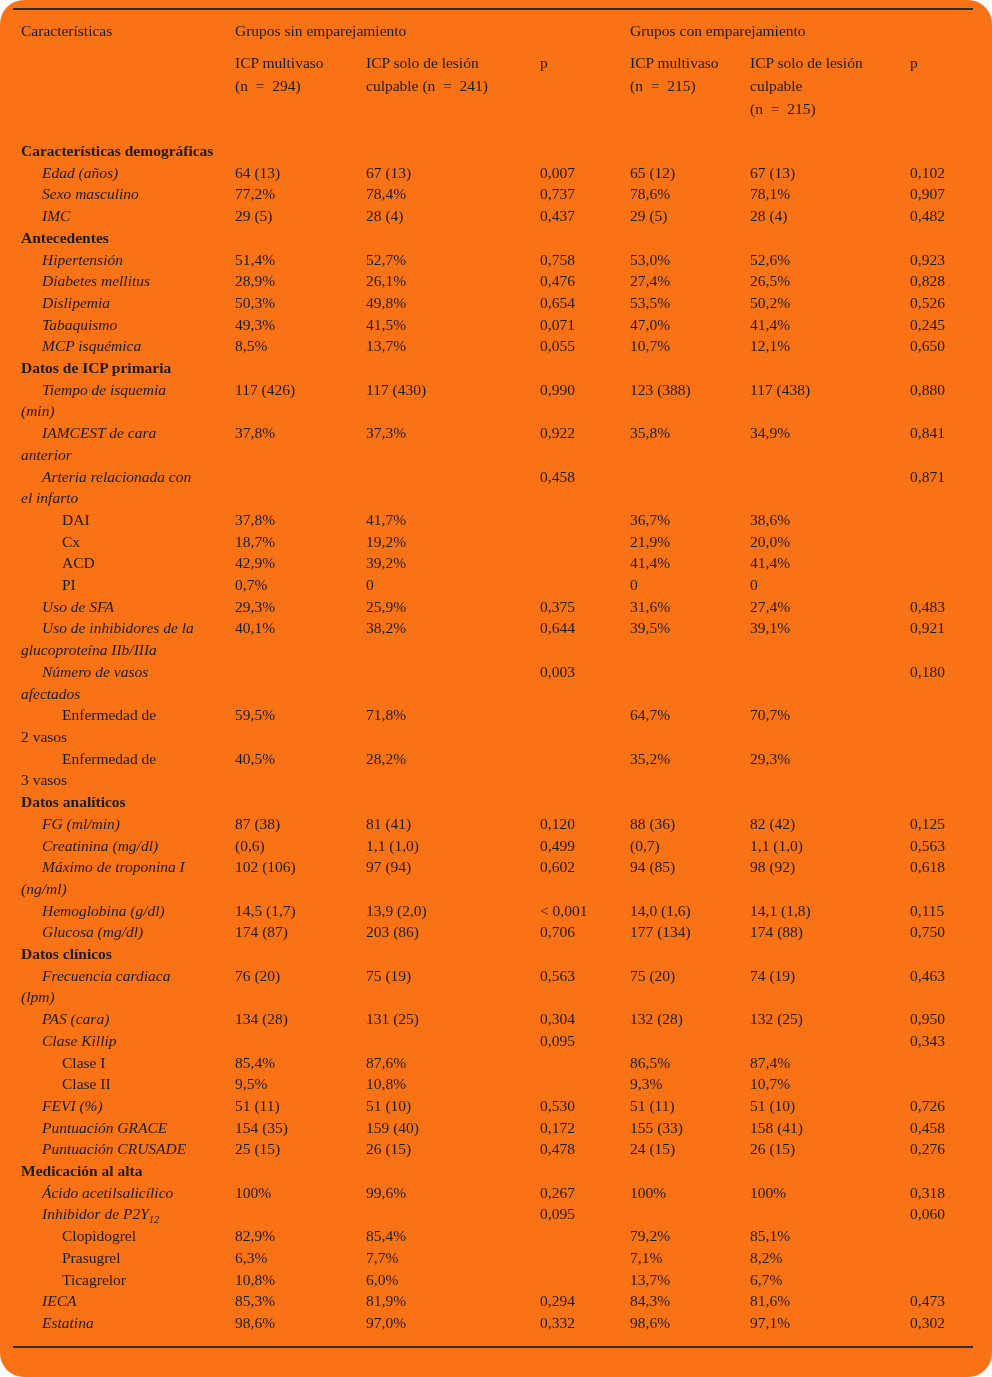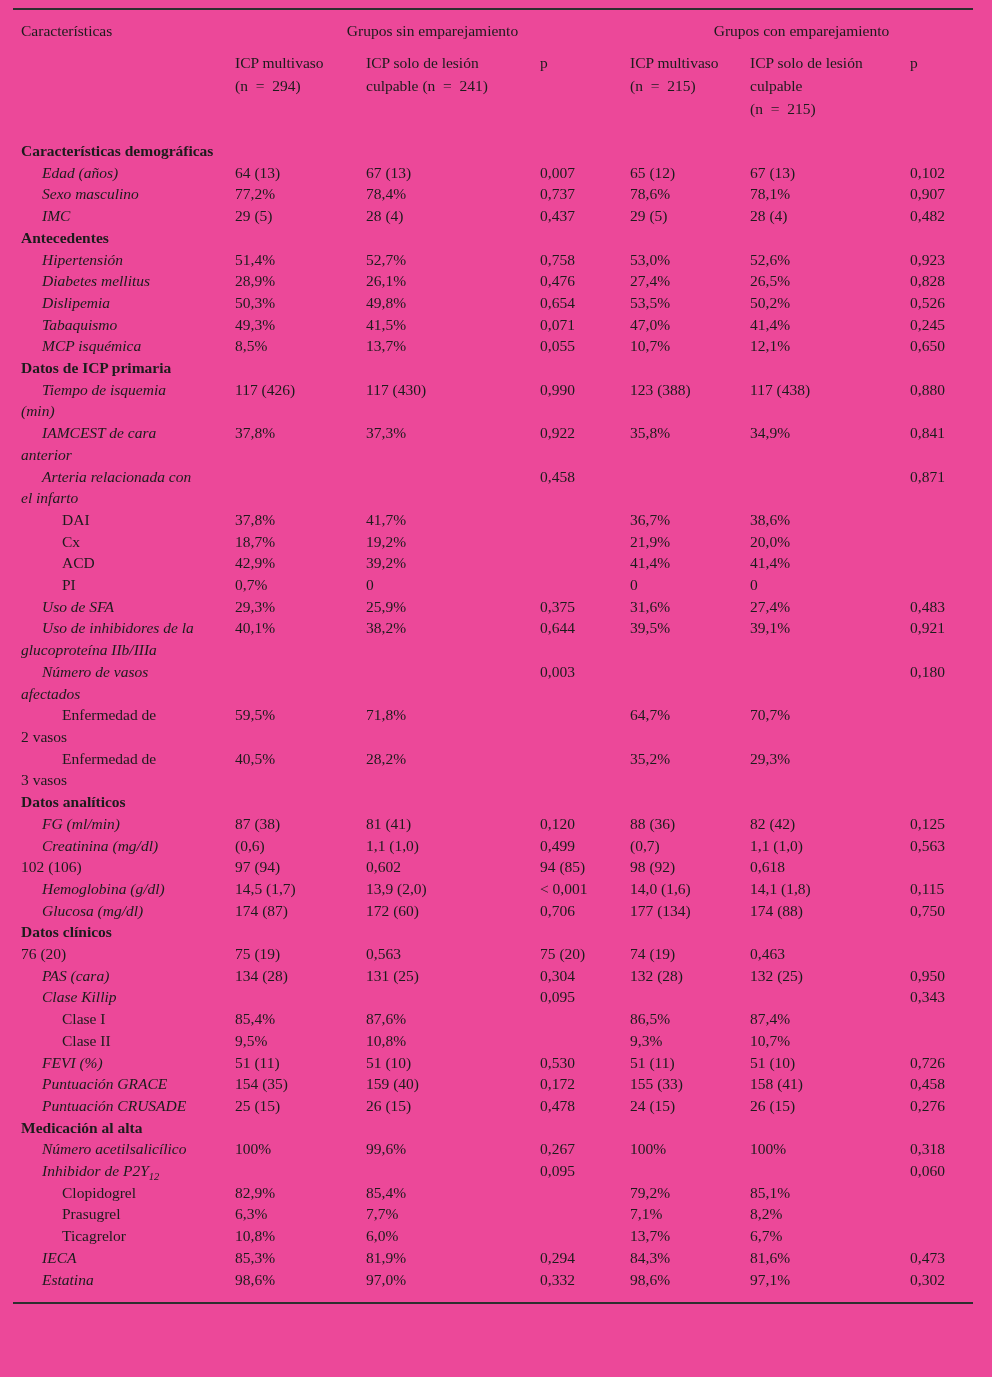--- a/index.html
+++ b/index.html
@@ -4,45 +4,46 @@
 <style>
   html, body {
     margin: 0;
     padding: 0;
     background: #ffffff;
   }
   .page {
     position: relative;
     width: 992px;
     height: 1377px;
-    background: #ec4899;
+    background: #f97316;
     font-family: "Liberation Serif", "DejaVu Serif", serif;
     color: #1c1c1c;
     font-size: 15.5px;
     overflow: hidden;
+    border-radius: 24px;
   }
   .table-wrap {
     position: absolute;
     left: 13px;
     top: 8px;
     width: 960px;
     border-top: 2px solid #2e2e2e;
     border-bottom: 2px solid #2e2e2e;
     padding: 10px 0 12px 8px;
     box-sizing: border-box;
   }
   
   .hrow1 {
     display: grid;
     grid-template-columns: 214px 395px 1fr;
     line-height: 22px;
     margin-bottom: 9px;
   }
   .hcell { white-space: pre-wrap; }
-  .hcell.group { text-align: center; }
+  .hcell.group { }
   .hrow2 {
     display: grid;
     grid-template-columns: 214px 131px 174px 90px 120px 160px 1fr;
     align-items: start;
     line-height: 23px;
     margin-bottom: 20px;
   }
   
   .row {
     display: grid;
@@ -302,49 +303,53 @@
         <div class="row italic lvl1">
           <div class="cell label">Creatinina (mg/dl)</div>
           <div class="cell v1">(0,6)</div>
           <div class="cell v2">1,1 (1,0)</div>
           <div class="cell v3">0,499</div>
           <div class="cell v4">(0,7)</div>
           <div class="cell v5">1,1 (1,0)</div>
           <div class="cell v6">0,563</div>
         </div>
         <div class="row italic lvl1">
+          <div class="cell label">Máximo de troponina I
+(ng/ml)</div>
           <div class="cell v1">102 (106)</div>
           <div class="cell v2">97 (94)</div>
           <div class="cell v3">0,602</div>
           <div class="cell v4">94 (85)</div>
           <div class="cell v5">98 (92)</div>
           <div class="cell v6">0,618</div>
         </div>
         <div class="row italic lvl1">
           <div class="cell label">Hemoglobina (g/dl)</div>
           <div class="cell v1">14,5 (1,7)</div>
           <div class="cell v2">13,9 (2,0)</div>
           <div class="cell v3">&lt; 0,001</div>
           <div class="cell v4">14,0 (1,6)</div>
           <div class="cell v5">14,1 (1,8)</div>
           <div class="cell v6">0,115</div>
         </div>
         <div class="row italic lvl1">
           <div class="cell label">Glucosa (mg/dl)</div>
           <div class="cell v1">174 (87)</div>
-          <div class="cell v2">172 (60)</div>
+          <div class="cell v2">203 (86)</div>
           <div class="cell v3">0,706</div>
           <div class="cell v4">177 (134)</div>
           <div class="cell v5">174 (88)</div>
           <div class="cell v6">0,750</div>
         </div>
         <div class="row section lvl0">
           <div class="cell label">Datos clínicos</div>
         </div>
         <div class="row italic lvl1">
+          <div class="cell label">Frecuencia cardiaca
+(lpm)</div>
           <div class="cell v1">76 (20)</div>
           <div class="cell v2">75 (19)</div>
           <div class="cell v3">0,563</div>
           <div class="cell v4">75 (20)</div>
           <div class="cell v5">74 (19)</div>
           <div class="cell v6">0,463</div>
         </div>
         <div class="row italic lvl1">
           <div class="cell label">PAS (cara)</div>
           <div class="cell v1">134 (28)</div>
@@ -405,21 +410,21 @@
           <div class="cell v2">26 (15)</div>
           <div class="cell v3">0,478</div>
           <div class="cell v4">24 (15)</div>
           <div class="cell v5">26 (15)</div>
           <div class="cell v6">0,276</div>
         </div>
         <div class="row section lvl0">
           <div class="cell label">Medicación al alta</div>
         </div>
         <div class="row italic lvl1">
-          <div class="cell label">Número acetilsalicílico</div>
+          <div class="cell label">Ácido acetilsalicílico</div>
           <div class="cell v1">100%</div>
           <div class="cell v2">99,6%</div>
           <div class="cell v3">0,267</div>
           <div class="cell v4">100%</div>
           <div class="cell v5">100%</div>
           <div class="cell v6">0,318</div>
         </div>
         <div class="row italic lvl1">
           <div class="cell label">Inhibidor de P2Y<sub>12</sub></div>
           <div class="cell v1"></div>

